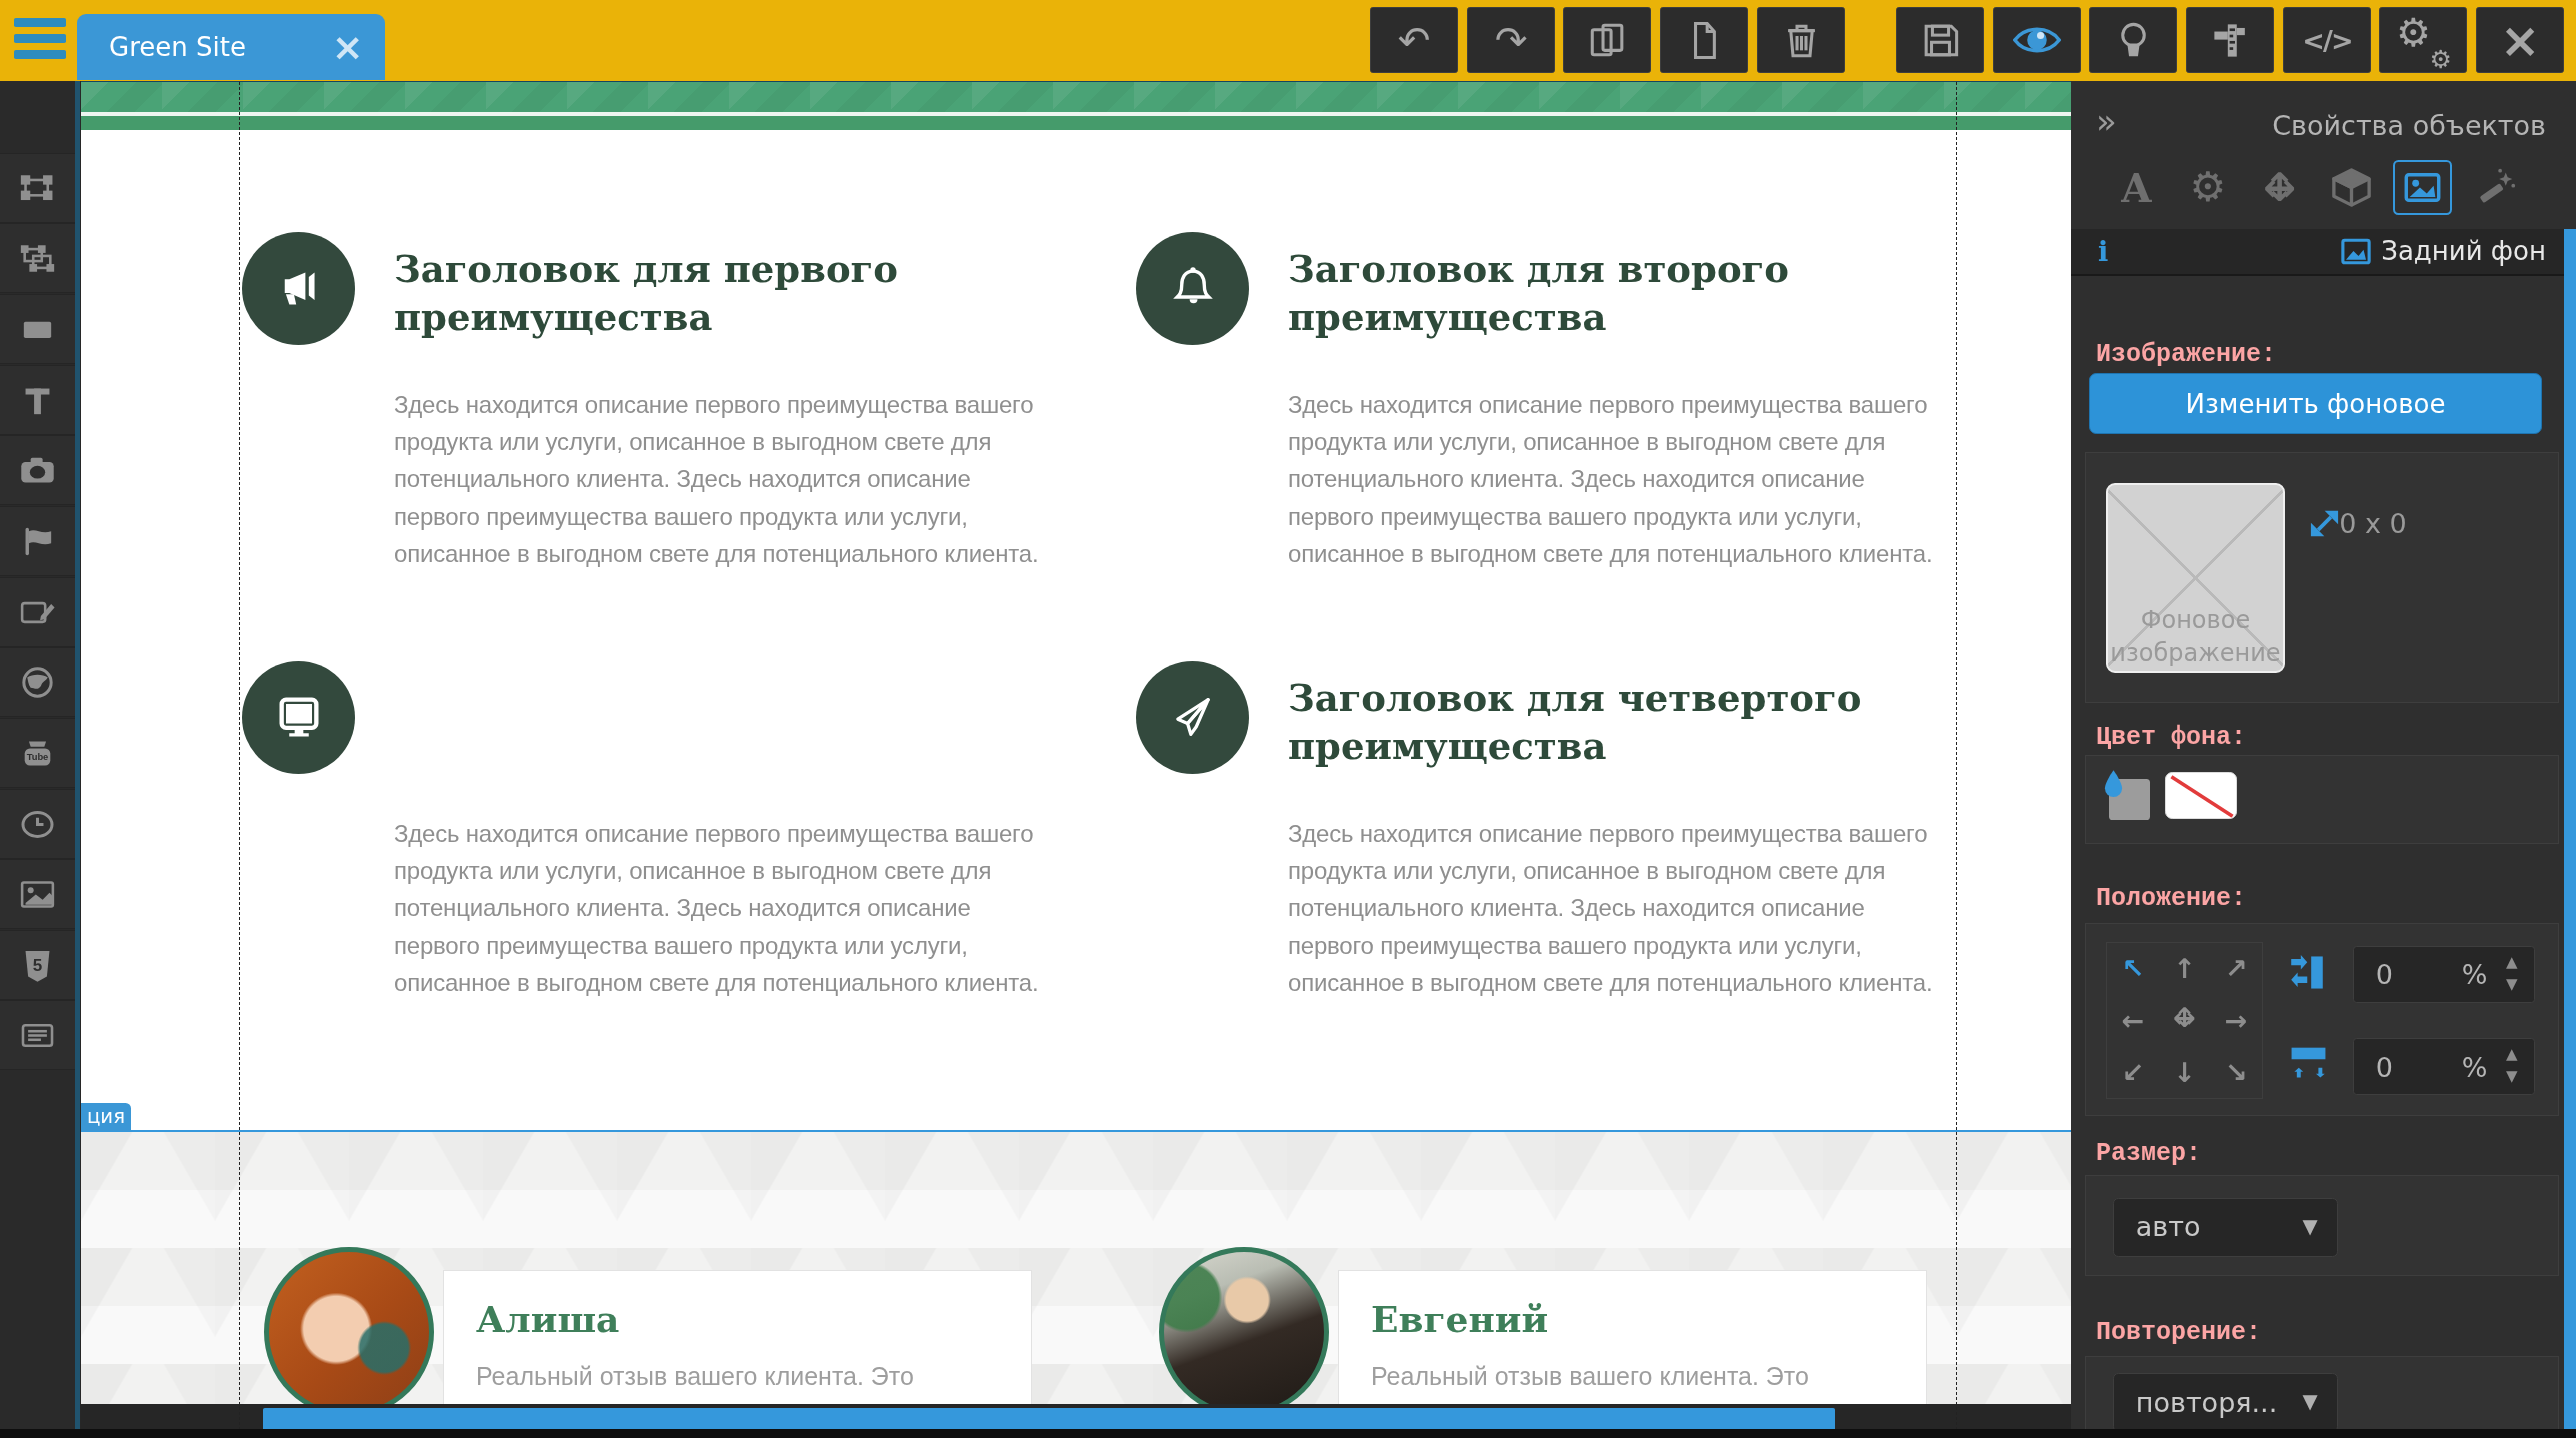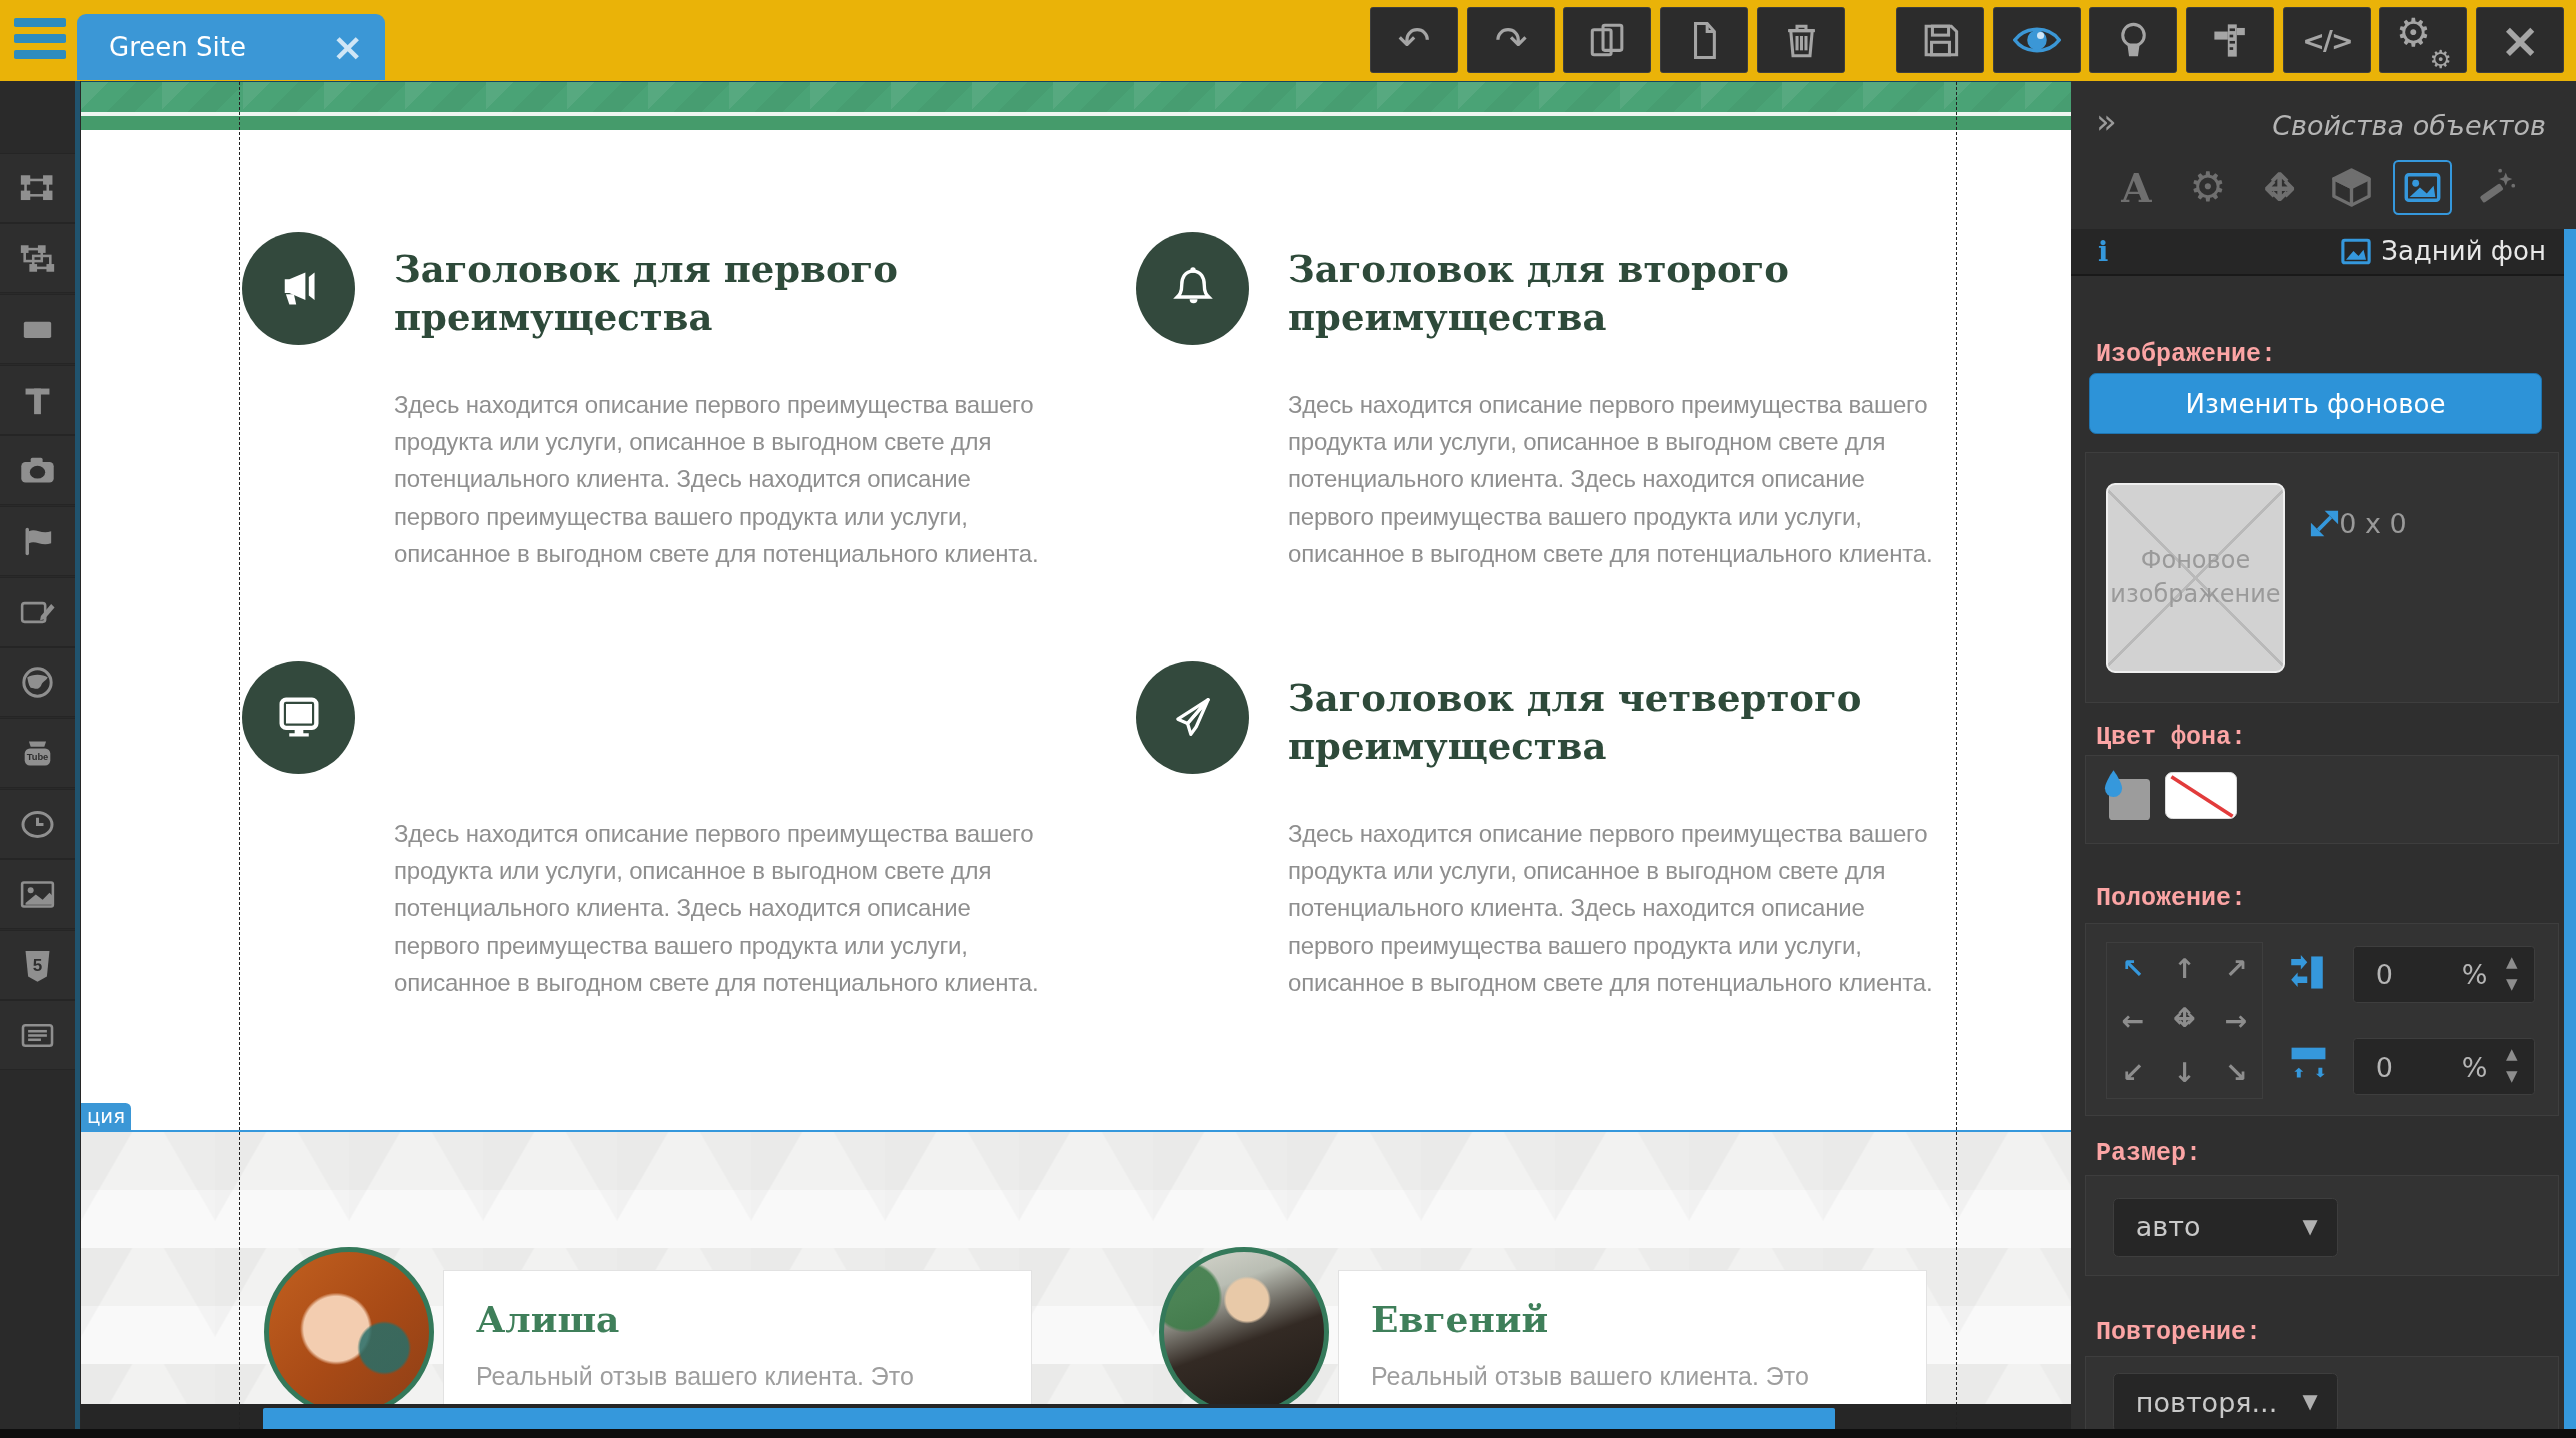--- a/index.html
+++ b/index.html
@@ -70,21 +70,21 @@
   #avatar-2 { left:1078px; background:
       radial-gradient(circle at 52% 30%, #e8c9a8 0 15%, transparent 17%),
       radial-gradient(circle at 14% 28%, rgba(63,125,74,.9) 0 18%, transparent 20%),
       linear-gradient(160deg, #d8d8cf 0%, #b9bdb3 25%, #332a24 55%, #1f1a16 100%); }
   #hscroll-track { position:absolute; left:0; top:1322px; width:1990px; height:36px; background:#262626; z-index:5; }
   #hscroll-thumb { position:absolute; left:182px; top:3.6px; width:1572px; height:23px; background:#3598dc; border-radius:1.8px; }
   #bottom-strip { position:absolute; left:0; top:1429px; width:2576px; height:9px; background:#0e0e0e; z-index:50; }
   
   #panel { position:absolute; left:2071px; top:81px; width:505px; height:1358px; background:#2f2f2f; z-index:10; }
   #panel-collapse { position:absolute; left:25px; top:19.7px; font-size:34px; color:#9a9a9a; }
-  #panel-title { position:absolute; right:30px; top:29px; font-size:27px; color:#b5b5b5;font-style:italic; }
+  #panel-title { position:absolute; right:30px; top:29px; font-size:27px; color:#b5b5b5; }
   #panel-tabs { position:absolute; left:36px; top:77px; width:420px; height:59px; display:flex; gap:12.5px; align-items:center; }
   .ptab { width:59px; height:55px; display:flex; align-items:center; justify-content:center; }
   .ptab.active { border:2.7px solid #3598dc; border-radius:5.4px; }
   .ptab-a { font-family:"DejaVu Serif", serif; font-size:39px; font-weight:bold; color:#6f6f6f; }
   .ptab-g { font-size:41px; color:#6f6f6f; line-height:1; }
   .ptab-move { position:relative; width:45px; height:45px; color:#6f6f6f; }
   .ptab-move span { position:absolute; left:0; top:0; width:45px; text-align:center; font-size:39px; font-weight:bold; }
   #section-bar { position:absolute; left:0; top:148px; width:505px; height:47px; background:#262626;
     border-bottom:2.7px solid #191919; }
   #info-icon { position:absolute; left:27px; top:7.2px; font-size:27px; font-weight:bold; color:#3598dc;
@@ -95,21 +95,21 @@
   #change-bg-btn { position:absolute; left:18px; top:292px; width:453px; height:61px; background:#2d93d8;
     border-radius:7.2px; color:#fff; font-size:26px; text-align:center; line-height:61px;
     border:0.9px solid #1e74b0; }
   .pframe { position:absolute; left:14.3px; width:474px; border:1.8px solid #3e3e3e; background:#333333; }
   #frame-image { top:371px; height:251px; }
   #bg-thumb { position:absolute; left:19.7px; top:30px; width:179px; height:190px; background:#d2d2d2;
     border-radius:9px; border:2.7px solid #efefef;
     background-image:
       linear-gradient(45deg, transparent 49.5%, #b9b9b9 49.5%, #b9b9b9 50.5%, transparent 50.5%),
       linear-gradient(-45deg, transparent 49.5%, #b9b9b9 49.5%, #b9b9b9 50.5%, transparent 50.5%);
-    display:flex; align-items:center; justify-content:center; }
+    display:flex; align-items:flex-end; justify-content:center; }
   #bg-thumb span { font-size:24px; color:#9a9a9a; text-align:center; line-height:1.4; }
   #dims-row { position:absolute; left:224px; top:55px; display:flex; align-items:center; }
   #dims-text { font-size:27px; color:#9a9a9a; }
   #frame-color { top:674px; height:89px; }
   #swatch-fill { position:absolute; left:23px; top:23px; width:41px; height:41px; background:#9c9c9c; border-radius:3.6px; }
   #swatch-fill svg { position:absolute; left:-9px; top:-10.7px; }
   #swatch-none { position:absolute; left:79px; top:16px; width:72px; height:47px; background:#fff;
     border-radius:7.2px; border:1.8px solid #dcdcdc; overflow:hidden; }
   #frame-pos { top:842px; height:193px; }
   #pos-grid { position:absolute; left:19.7px; top:18px; width:157px; height:157px; border:1.8px solid #3e3e3e;

